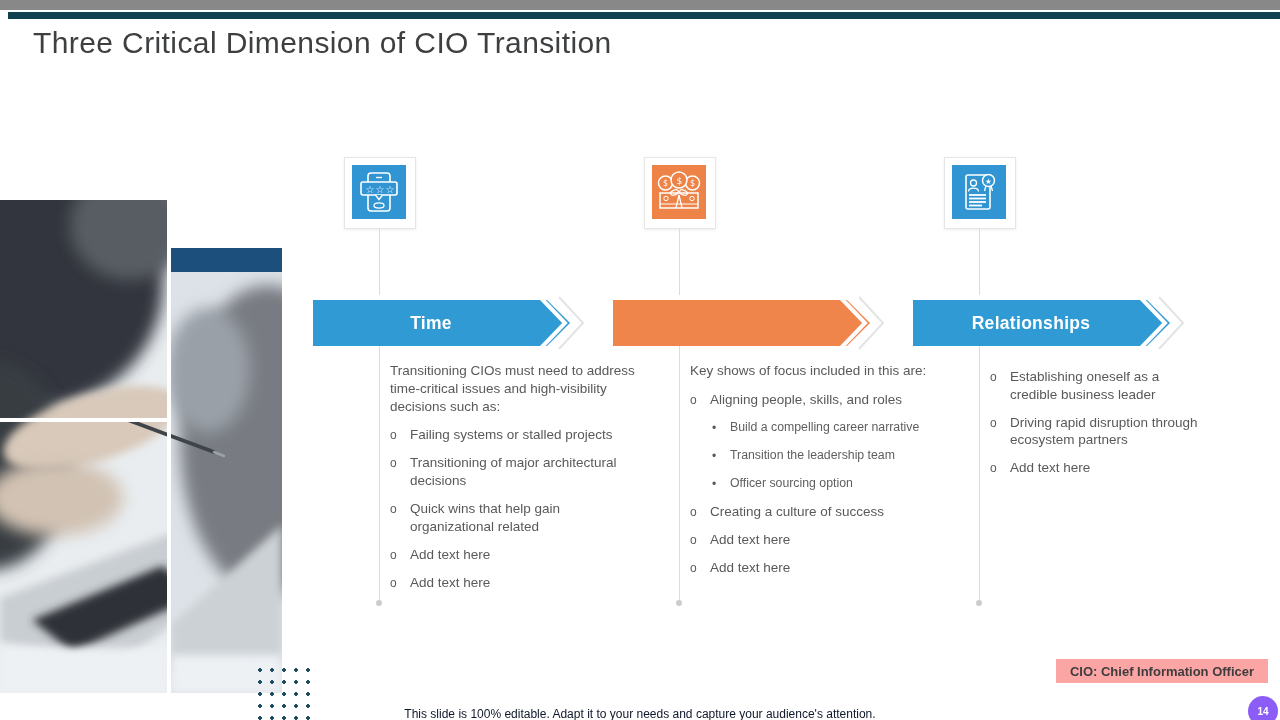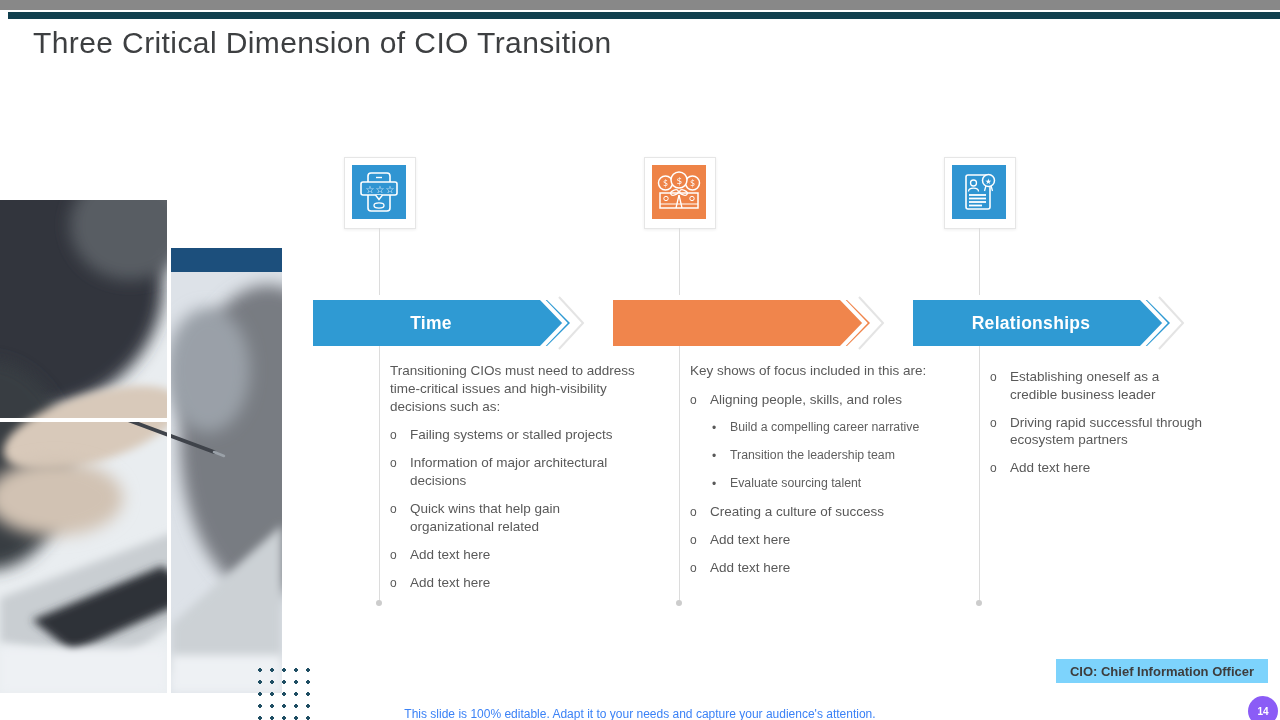--- a/index.html
+++ b/index.html
@@ -41,22 +41,22 @@
   .col-2 .textblock{width:252px;}
   .col-3 .textblock{width:220px;top:211px;}
   .intro{margin:0 0 11px 0;}
   ul.blist{list-style:none;margin:0;padding:0;}
   ul.blist li{display:flex;margin:0 0 10px 0;}
   .marker{flex:0 0 20px;font-size:12px;line-height:1.5;color:#595959;}
   .bsub{margin-left:22px !important;font-size:12.3px;color:#5f5f5f;}
   .bsub .marker{flex:0 0 18px;font-size:12px;}
   
   .footer-note{position:absolute;left:0;right:0;top:697px;text-align:center;
-    font-size:12px;color:#3b82f6;}
-  .abbrev{position:absolute;left:1056px;top:649px;width:212px;height:24px;background:#7dd3fc;
+    font-size:12px;color:#0f172a;}
+  .abbrev{position:absolute;left:1056px;top:649px;width:212px;height:24px;background:#fca5a5;
     display:flex;align-items:center;justify-content:center;font-size:13px;font-weight:bold;color:#3d3d3d;}
   .page-badge{position:absolute;left:1248px;top:686px;width:30px;height:30px;border-radius:50%;
     background:#8b5cf6;color:#fff;display:flex;align-items:center;justify-content:center;
     font-size:10px;font-weight:bold;}
   .icon-tile svg{display:block;}
 </style>
 </head>
 <body>
 
 <div class="slide">
@@ -142,21 +142,21 @@
     <div class="end-dot"></div>
     <div class="textblock">
       <p class="intro">Transitioning CIOs must need to address time-critical issues and high-visibility decisions such as:</p>
       <ul class="blist">
         <li>
             <span class="marker">o</span>
             <span>Failing systems or stalled projects</span>
           </li>
         <li>
             <span class="marker">o</span>
-            <span>Information of major architectural decisions</span>
+            <span>Transitioning of major architectural decisions</span>
           </li>
         <li>
             <span class="marker">o</span>
             <span>Quick wins that help gain organizational related</span>
           </li>
         <li>
             <span class="marker">o</span>
             <span>Add text here</span>
           </li>
         <li>
@@ -208,21 +208,21 @@
         <li class="bsub">
             <span class="marker">•</span>
             <span>Build a compelling career narrative</span>
           </li>
         <li class="bsub">
             <span class="marker">•</span>
             <span>Transition the leadership team</span>
           </li>
         <li class="bsub">
             <span class="marker">•</span>
-            <span>Evaluate sourcing talent</span>
+            <span>Officer sourcing option</span>
           </li>
         <li>
             <span class="marker">o</span>
             <span>Creating a culture of success</span>
           </li>
         <li>
             <span class="marker">o</span>
             <span>Add text here</span>
           </li>
         <li>
@@ -262,21 +262,21 @@
     <div class="connector bottom"></div>
     <div class="end-dot"></div>
     <div class="textblock">
       <ul class="blist">
         <li>
             <span class="marker">o</span>
             <span>Establishing oneself as a credible business leader</span>
           </li>
         <li>
             <span class="marker">o</span>
-            <span>Driving rapid successful through ecosystem partners</span>
+            <span>Driving rapid disruption through ecosystem partners</span>
           </li>
         <li>
             <span class="marker">o</span>
             <span>Add text here</span>
           </li>
       </ul>
     </div>
   </section>
 
   <div class="abbrev">CIO: Chief Information Officer</div>

